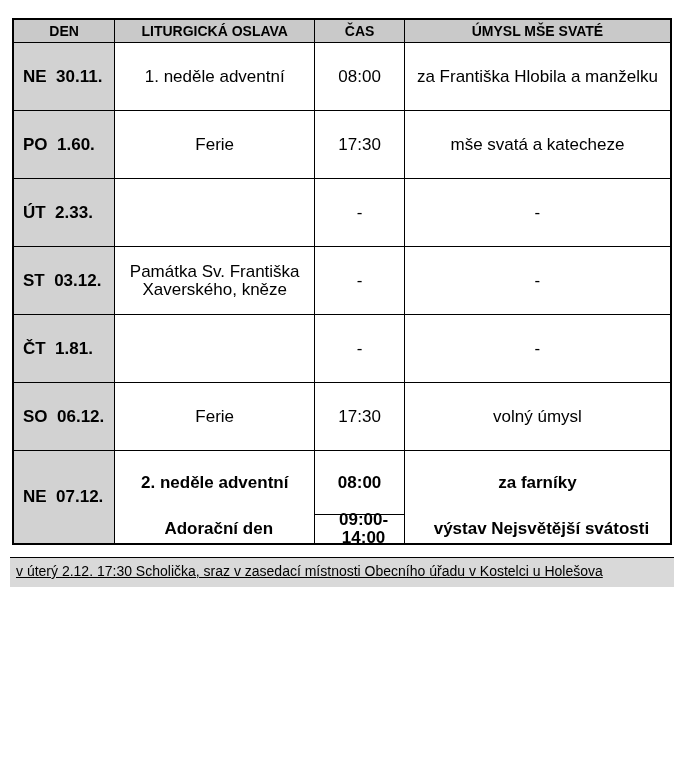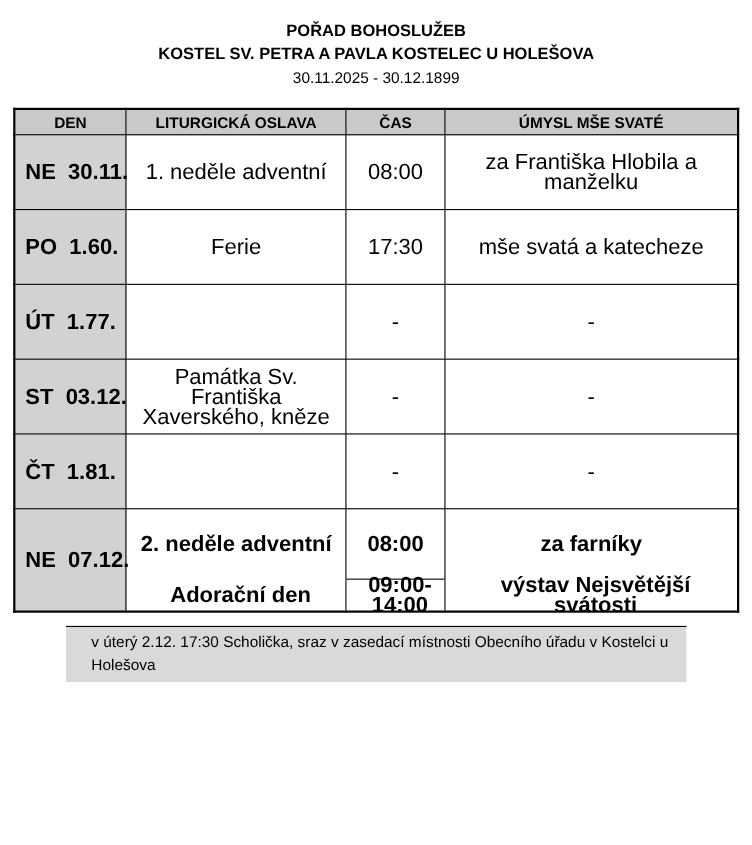--- a/index.html
+++ b/index.html
@@ -49,21 +49,21 @@
   col.c-umysl  { width: 265px; }
   th {
     background: var(--header-bg, #c9c9c9);
     font-size: 14px;
     font-weight: bold;
     height: 20px;
     padding: 1px 2px;
     text-align: center;
   }
   td {
-    font-size: 20px;
+    font-size: 17px;
     text-align: center;
     vertical-align: middle;
     padding: 2px 6px;
     line-height: 18px;
   }
   tbody tr { height: 68px; }
   tbody tr:last-child { height: 93px; }
   td.den-cell {
     background: var(--day-col-bg, #d2d2d2);
     font-weight: bold;
@@ -84,40 +84,36 @@
     font-weight: bold;
   }
   .multi-line.first  { height: 63px; }
   .multi-line.second { height: 29px; padding-left: 12px; }
   td.cas-cell .multi-line.second {
     border-top: 1px solid var(--border, #000);
     text-align: center;
   }
   .note {
     margin: 12px auto 0 auto;
-    width: 564px;
+    width: 664px;
     box-sizing: border-box;
     background: var(--note-bg, #d9d9d9);
     border-top: 1px solid var(--border, #000);
     font-size: 14px;
     line-height: 21px;
-    padding: 3px 6px 5px 23px;
+    padding: 3px 6px 5px 6px;
     text-align: left;
+    text-decoration: underline;
   }
 </style>
 </head>
 <body>
 
 <div class="page">
 
-  <div class="doc-header">
-    <div class="doc-title">POŘAD BOHOSLUŽEB</div>
-    <div class="doc-subtitle">KOSTEL SV. PETRA A PAVLA KOSTELEC U HOLEŠOVA</div>
-    <div class="doc-dates">30.11.2025 - 30.12.1899</div>
-  </div>
 
   <table class="schedule">
     <colgroup>
       <col class="c-den">
       <col class="c-oslava">
       <col class="c-cas">
       <col class="c-umysl">
     </colgroup>
     <thead>
       <tr>
@@ -134,36 +130,42 @@
           <td class="cas-cell">08:00</td>
           <td class="umysl-cell">za Františka Hlobila a manželku</td>
         </tr>
         <tr>
           <td class="den-cell">PO  1.60.</td>
           <td class="oslava-cell">Ferie</td>
           <td class="cas-cell">17:30</td>
           <td class="umysl-cell">mše svatá a katecheze</td>
         </tr>
         <tr>
-          <td class="den-cell">ÚT  1.77.</td>
+          <td class="den-cell">ÚT  2.33.</td>
           <td class="oslava-cell"></td>
           <td class="cas-cell">-</td>
           <td class="umysl-cell">-</td>
         </tr>
         <tr>
           <td class="den-cell">ST  03.12.</td>
           <td class="oslava-cell">Památka Sv. Františka Xaverského, kněze</td>
           <td class="cas-cell">-</td>
           <td class="umysl-cell">-</td>
         </tr>
         <tr>
           <td class="den-cell">ČT  1.81.</td>
           <td class="oslava-cell"></td>
           <td class="cas-cell">-</td>
           <td class="umysl-cell">-</td>
+        </tr>
+        <tr>
+          <td class="den-cell">SO  06.12.</td>
+          <td class="oslava-cell">Ferie</td>
+          <td class="cas-cell">17:30</td>
+          <td class="umysl-cell">volný úmysl</td>
         </tr>
         <tr>
           <td class="den-cell">NE  07.12.</td>
           <td class="oslava-cell multi">
             <div class="multi-line first">2. neděle adventní</div>
             <div class="multi-line second">Adorační den</div>
           </td>
           <td class="cas-cell multi">
             <div class="multi-line first">08:00</div>
             <div class="multi-line second">09:00-14:00</div>

